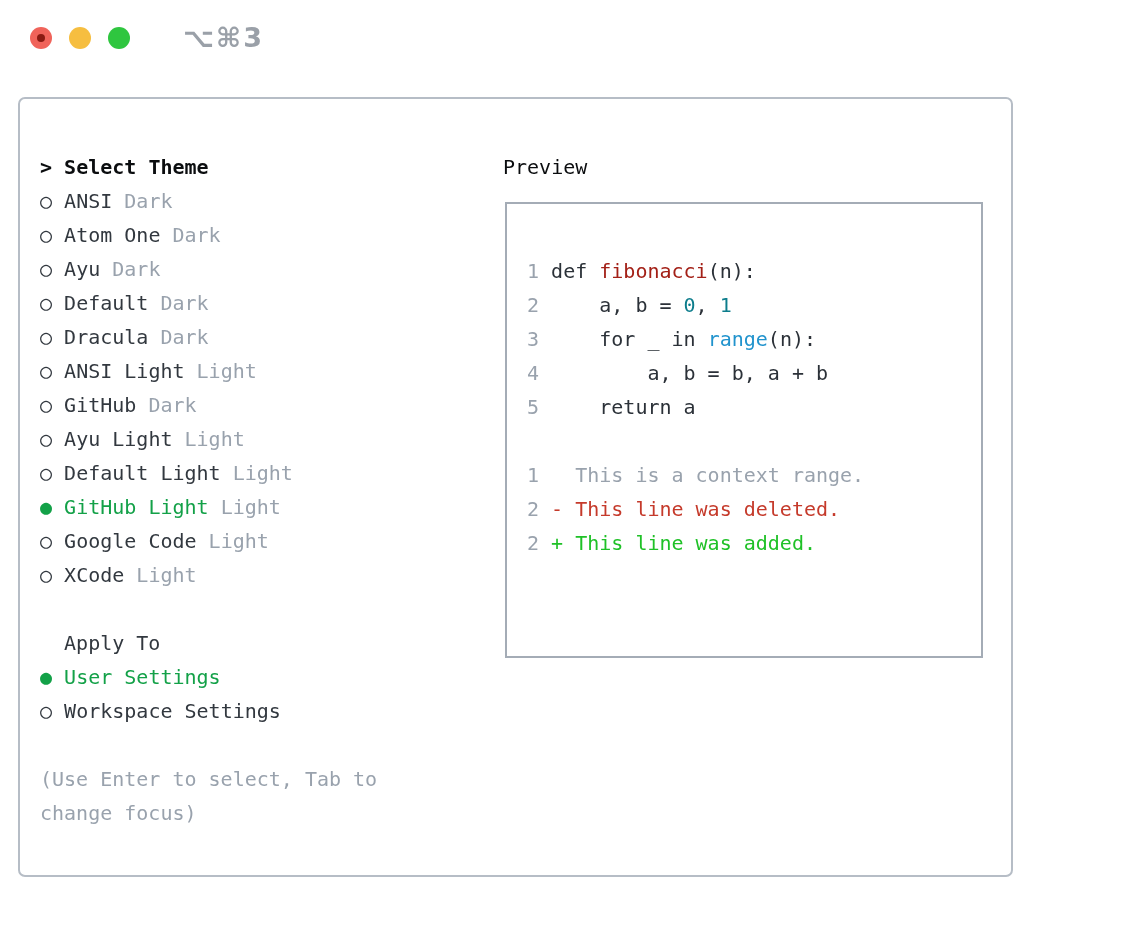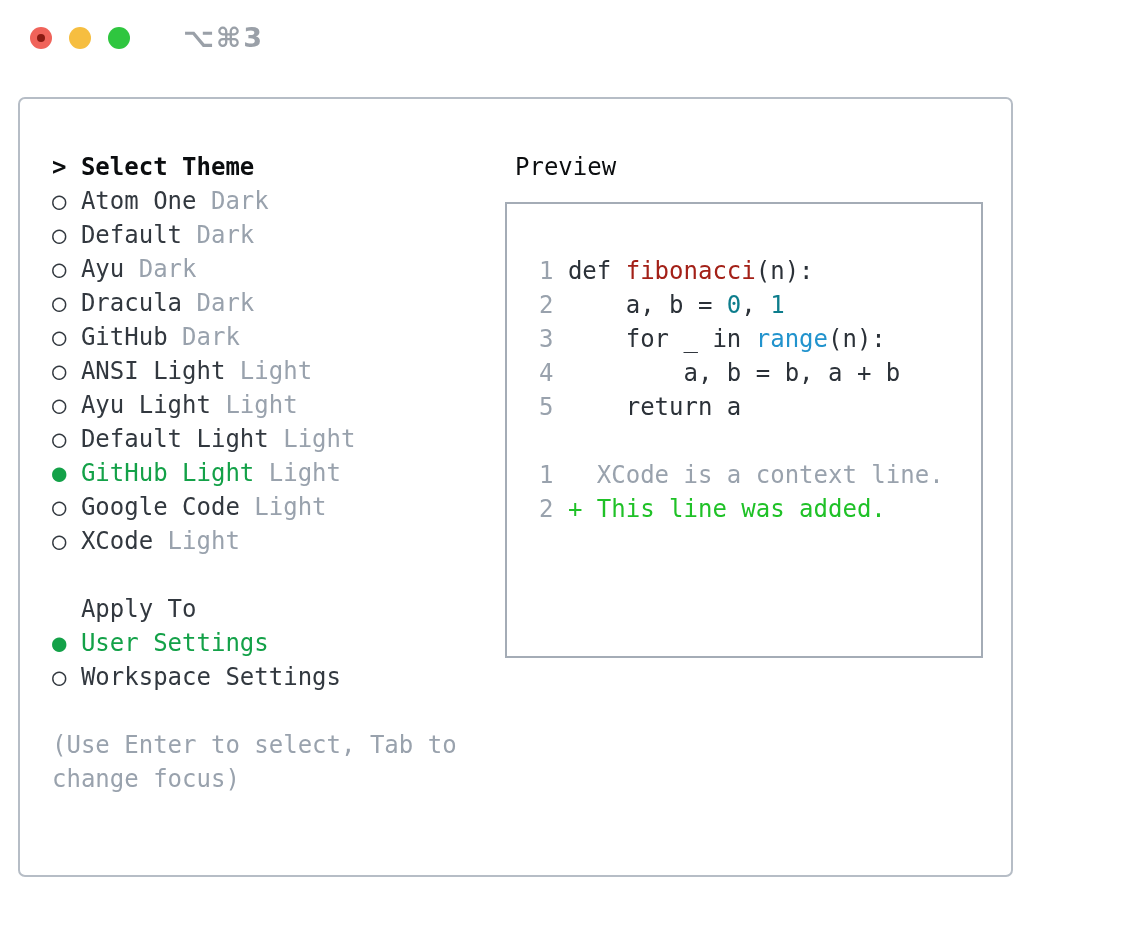--- a/index.html
+++ b/index.html
@@ -26,21 +26,21 @@
   .win-title{
     margin-left:36px;font-size:27px;font-weight:bold;color:var(--title-gray);
     font-family:"DejaVu Sans","Liberation Sans",sans-serif;letter-spacing:2px;
   }
   
   .panel{
     position:absolute;left:18px;top:97px;width:995px;height:780px;
     border:2px solid var(--panel-border);border-radius:7px;box-sizing:border-box;
     background:#fff;
   }
-  .row{height:34px;line-height:34px;font-size:24px;white-space:pre;color:var(--text-dark);margin-left:12px;}
+  .row{height:34px;line-height:34px;font-size:20px;white-space:pre;color:var(--text-dark);}
   
   .left-col{position:absolute;left:20px;top:51px;}
   .hdr{font-weight:bold;color:var(--text-black);}
   .tname{color:var(--text-dark);}
   .tname.sel{color:var(--green);}
   .marker{color:var(--text-dark);}
   .marker.sel{color:var(--green);}
   .muted{color:var(--muted);}
   
   .preview-title{position:absolute;left:483px;top:51px;font-weight:normal;color:var(--text-black);}
@@ -69,26 +69,27 @@
     <div class="light green"></div>
     <div class="win-title">⌥⌘3</div>
   </div>
 
   <div class="panel">
 
     <div class="left-col">
       <div class="row hdr"><span>&gt; </span><span>Select Theme</span></div>
 
       <div id="theme-list">
+          <div class="row"><span class="marker">○ </span><span class="tname">ANSI</span><span class="muted"> Dark</span></div>
           <div class="row"><span class="marker">○ </span><span class="tname">Atom One</span><span class="muted"> Dark</span></div>
+          <div class="row"><span class="marker">○ </span><span class="tname">Ayu</span><span class="muted"> Dark</span></div>
           <div class="row"><span class="marker">○ </span><span class="tname">Default</span><span class="muted"> Dark</span></div>
-          <div class="row"><span class="marker">○ </span><span class="tname">Ayu</span><span class="muted"> Dark</span></div>
           <div class="row"><span class="marker">○ </span><span class="tname">Dracula</span><span class="muted"> Dark</span></div>
+          <div class="row"><span class="marker">○ </span><span class="tname">ANSI Light</span><span class="muted"> Light</span></div>
           <div class="row"><span class="marker">○ </span><span class="tname">GitHub</span><span class="muted"> Dark</span></div>
-          <div class="row"><span class="marker">○ </span><span class="tname">ANSI Light</span><span class="muted"> Light</span></div>
           <div class="row"><span class="marker">○ </span><span class="tname">Ayu Light</span><span class="muted"> Light</span></div>
           <div class="row"><span class="marker">○ </span><span class="tname">Default Light</span><span class="muted"> Light</span></div>
           <div class="row"><span class="marker sel">● </span><span class="tname sel">GitHub Light</span><span class="muted"> Light</span></div>
           <div class="row"><span class="marker">○ </span><span class="tname">Google Code</span><span class="muted"> Light</span></div>
           <div class="row"><span class="marker">○ </span><span class="tname">XCode</span><span class="muted"> Light</span></div>
         </div>
 
       <div class="row"></div>
       <div class="row">  Apply To</div>
 
@@ -105,19 +106,20 @@
     <div class="row preview-title">Preview</div>
 
     <div class="preview-box">
       <div id="code-block">
           <div class="row"><span class="ln">1</span><span class="c-t"> def </span><span class="c-fn">fibonacci</span><span class="c-t">(n):</span></div>
           <div class="row"><span class="ln">2</span><span class="c-t">     a, b = </span><span class="c-num">0</span><span class="c-t">, </span><span class="c-num">1</span></div>
           <div class="row"><span class="ln">3</span><span class="c-t">     for _ in </span><span class="c-call">range</span><span class="c-t">(n):</span></div>
           <div class="row"><span class="ln">4</span><span class="c-t">         a, b = b, a + b</span></div>
           <div class="row"><span class="ln">5</span><span class="c-t">     return a</span></div>
           <div class="row"><span class="ln"></span></div>
-          <div class="row"><span class="ln">1</span><span class="c-ctx">   XCode is a context line.</span></div>
+          <div class="row"><span class="ln">1</span><span class="c-ctx">   This is a context range.</span></div>
+          <div class="row"><span class="ln">2</span><span class="c-del"> - This line was deleted.</span></div>
           <div class="row"><span class="ln">2</span><span class="c-add"> + This line was added.</span></div>
         </div>
     </div>
 
   </div>
 </div>
 
 </body></html>

